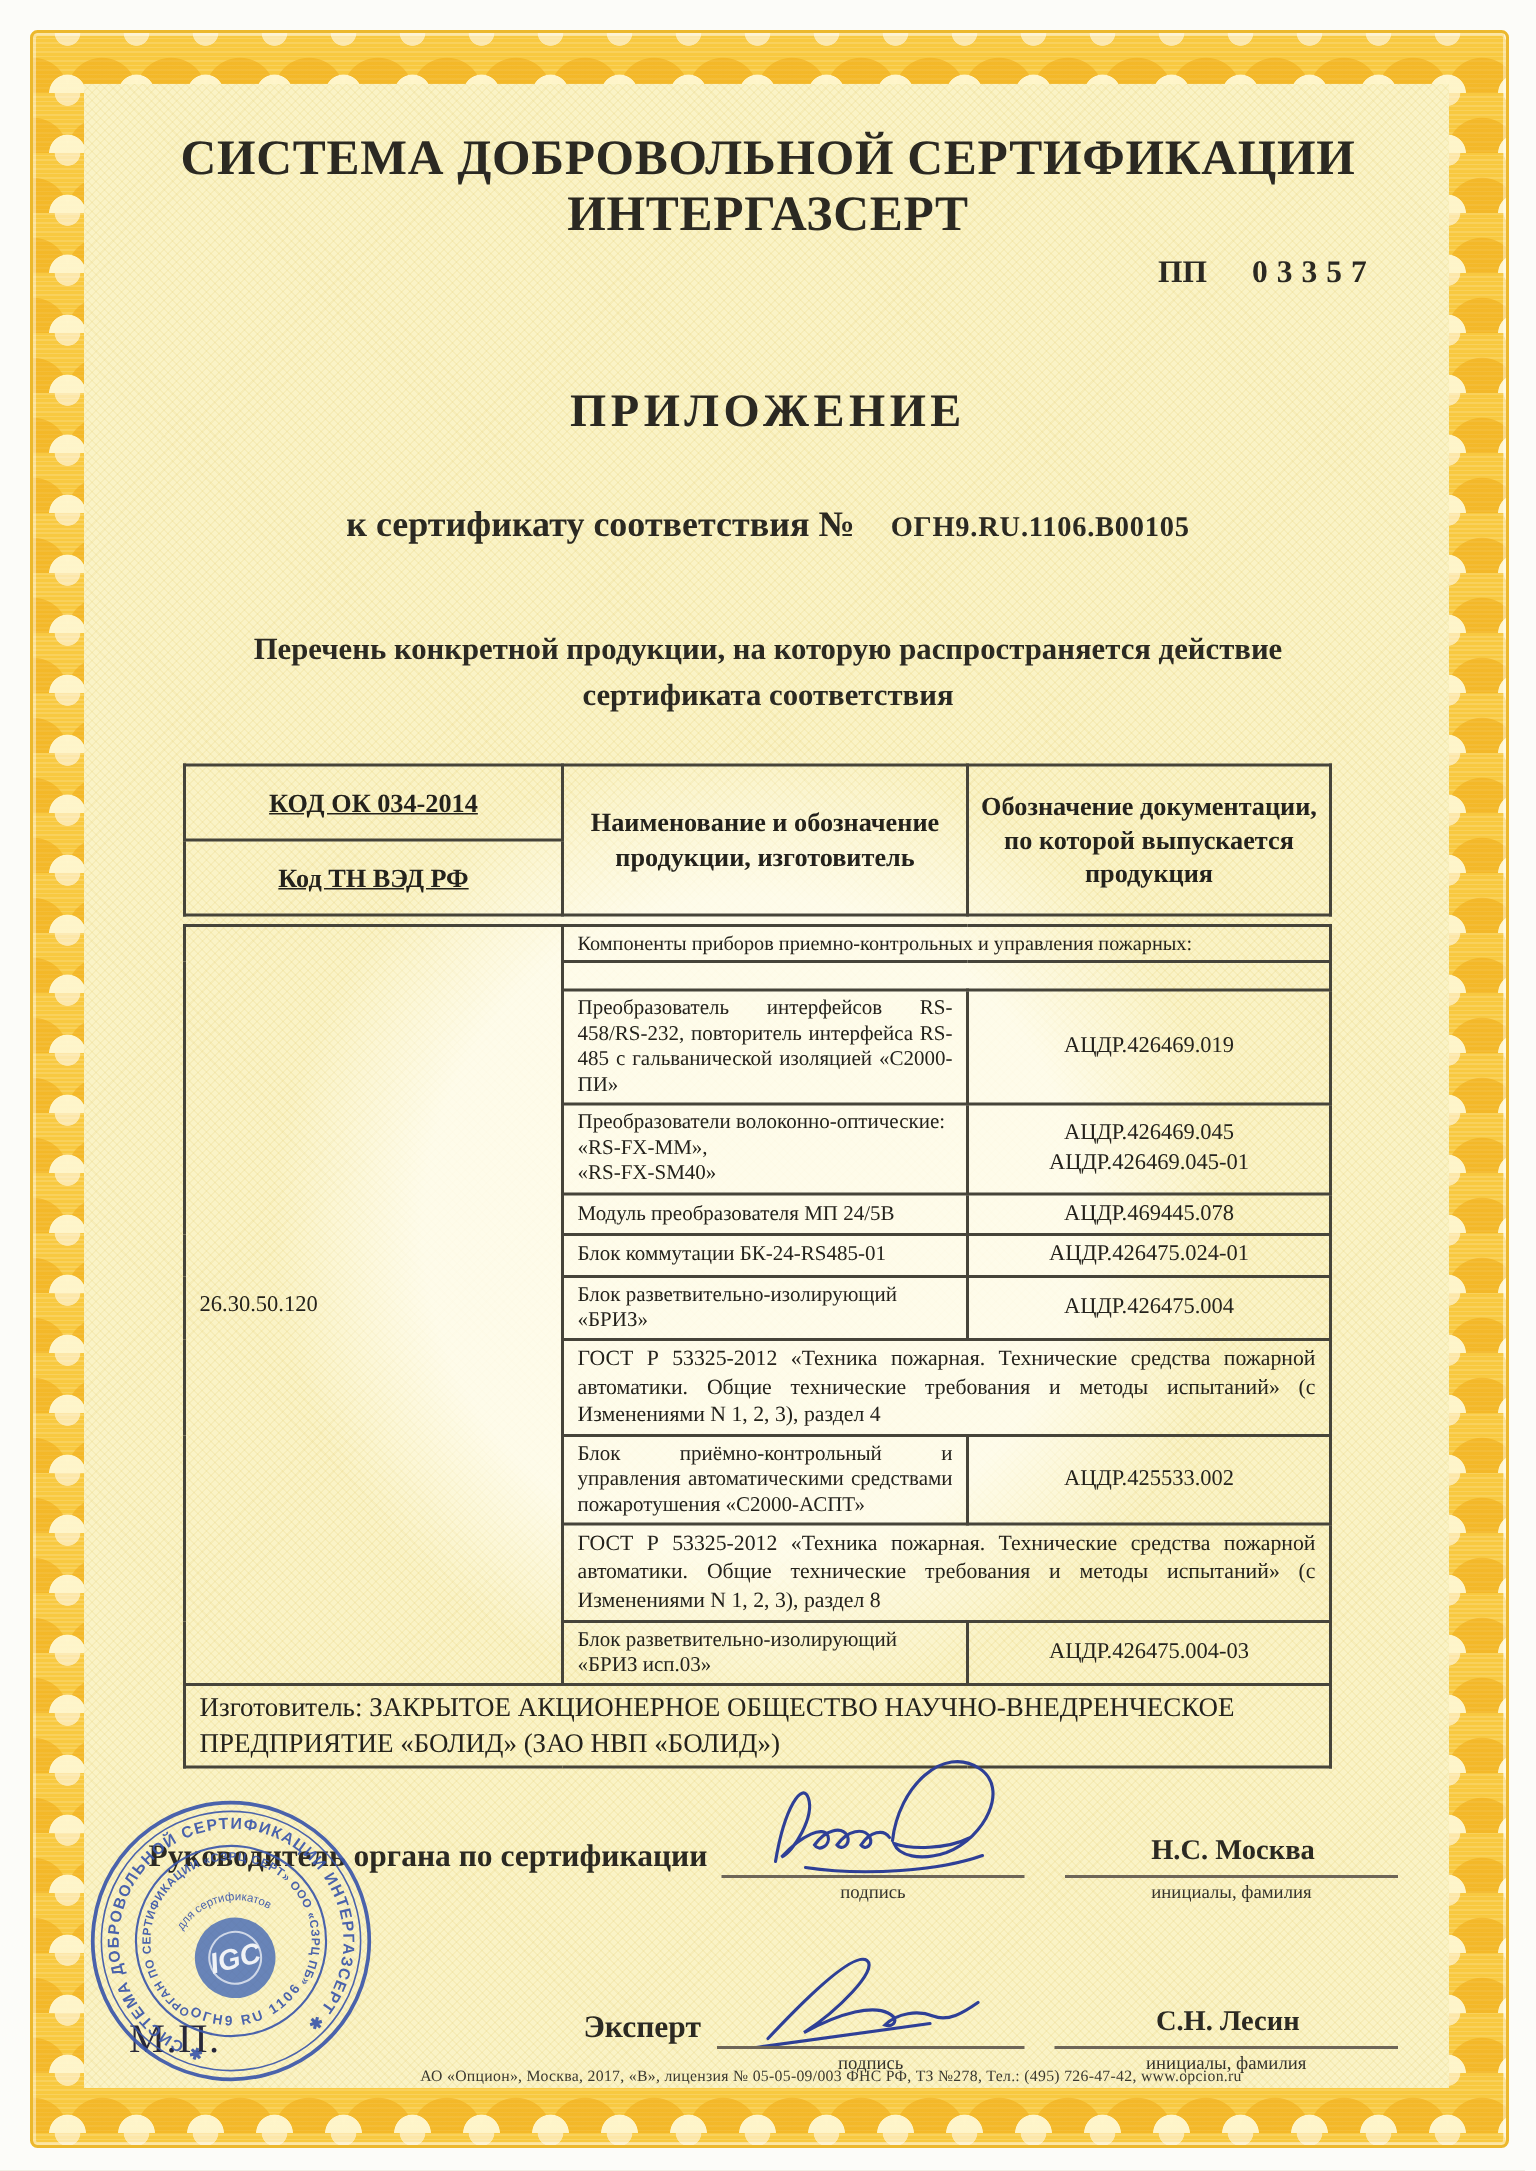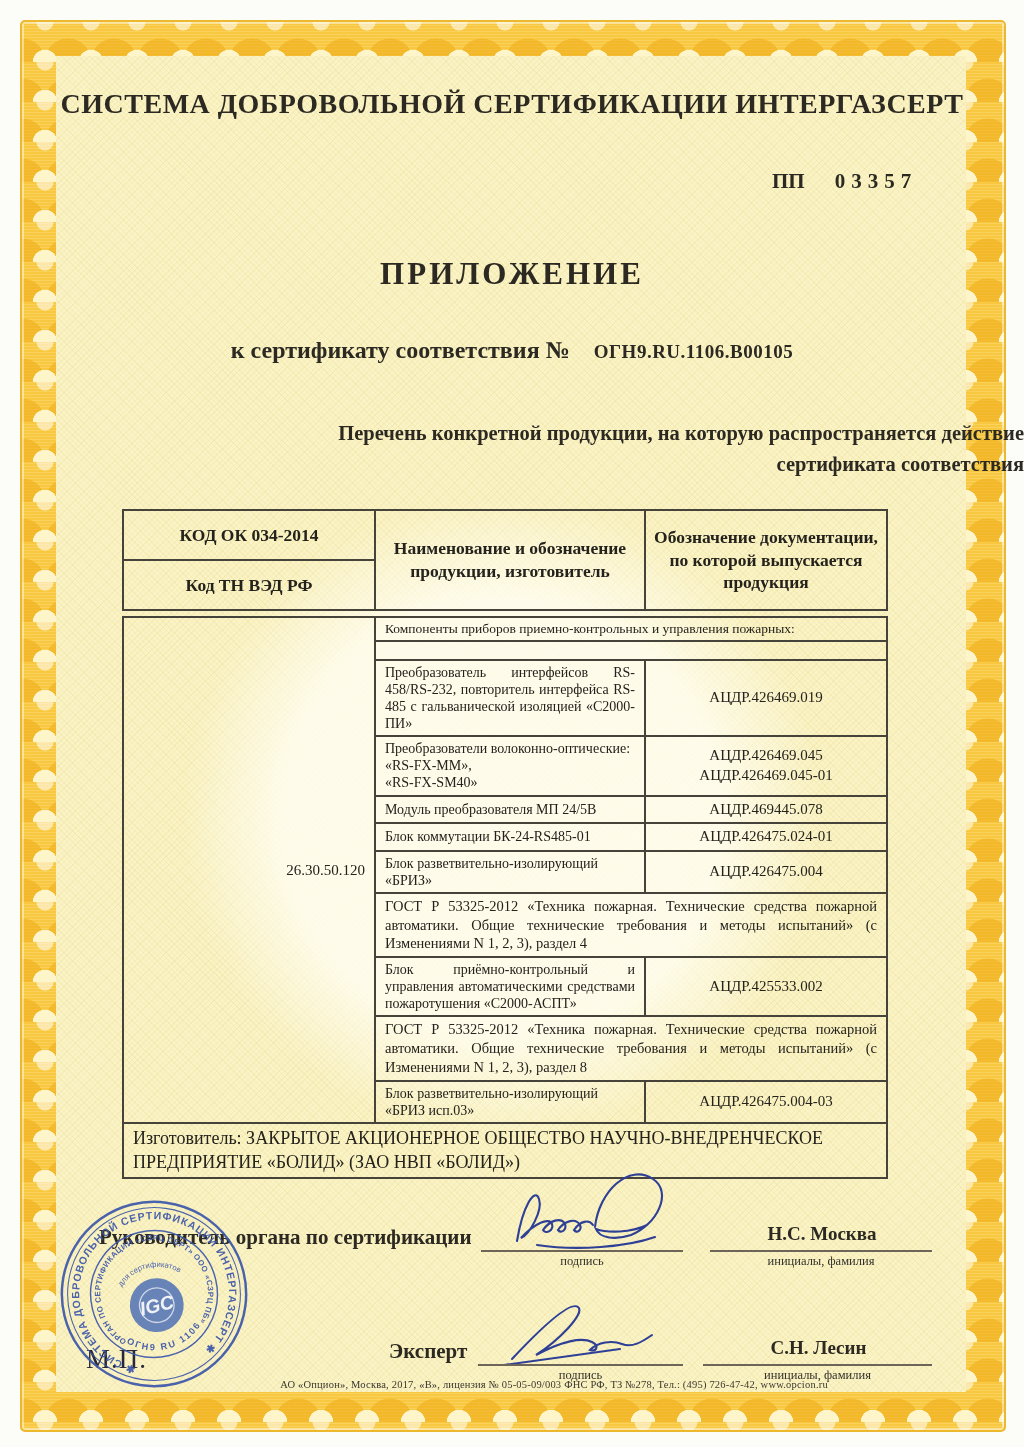--- a/index.html
+++ b/index.html
@@ -29,38 +29,38 @@
     background-color:#faf3c6;
     background-image:
       radial-gradient(circle 400px at 49% 57%, rgba(255,253,240,.85) 0 55%, rgba(255,253,240,0) 80%),
       repeating-linear-gradient(45deg, rgba(212,178,58,.10) 0 1px, transparent 1px 4px),
       repeating-linear-gradient(-45deg, rgba(212,178,58,.10) 0 1px, transparent 1px 4px);
   }
   .content{position:absolute; inset:0;}
   .abs{position:absolute;}
   .ctr{left:0; width:1024px; text-align:center;}
 
-  .system-title{top:88px; font-weight:bold; font-size:28px; letter-spacing:.5px; color:#2b2922;text-align:center;}
+  .system-title{top:88px; font-weight:bold; font-size:33px; letter-spacing:.5px; color:#2b2922;text-align:center;}
   .form-number{top:169px; left:772px; font-weight:bold; font-size:21px; color:#2b2922; display:flex;}
   .form-number .num{margin-left:30px; letter-spacing:6px;}
   .doc-title{top:256px; font-weight:bold; font-size:31px; letter-spacing:3px; color:#2b2922;}
   .cert-line{top:337px; font-weight:bold; color:#2b2922;}
   .cert-line .pfx{font-size:24px;}
   .cert-line .num{font-size:19px; margin-left:20px; letter-spacing:.5px;}
-  .descr{top:418px; font-weight:bold; font-size:20.5px; line-height:1.5; color:#2b2922;text-align:right;}
+  .descr{top:418px; font-weight:bold; font-size:20.5px; line-height:1.5; color:#2b2922;}
 
   
   .tbl{left:122px; top:509px; width:766px;}
   table.t{border-collapse:collapse; table-layout:fixed; width:766px;
           font-family:"Liberation Serif","DejaVu Serif",serif; color:#24221c;}
   table.t td{border:2px solid #46443a; vertical-align:middle; padding:3px 9px;}
   .thead-t td.hc{font-weight:bold; font-size:17.5px; text-align:center; line-height:1.3; padding:6px 8px;}
-  .thead-t td.hc1{height:36px;}
+  .thead-t td.hc1{height:36px;text-decoration:underline;}
   .body-t{margin-top:5px;}
-  .code-cell{text-align:right; font-size:15px;}
+  .code-cell{text-align:left; font-size:15px;}
   .intro-cell{font-size:13.5px; padding:5px 9px;}
   .spacer-cell{height:11px; padding:0;}
   .name-cell{font-size:14px; text-align:justify; line-height:1.22; padding:4px 9px;}
   .doc-cell{font-size:15px; text-align:center; line-height:1.3;}
   .gost-cell{font-size:14.5px; text-align:justify; line-height:1.3; padding:5px 10px;}
   .mfr-cell{font-size:18px; line-height:1.3; padding:6px 10px; vertical-align:top;}
   .pre{white-space:pre-line;}
 
   
   .role{font-weight:bold; font-size:21px; color:#2b2922;}

